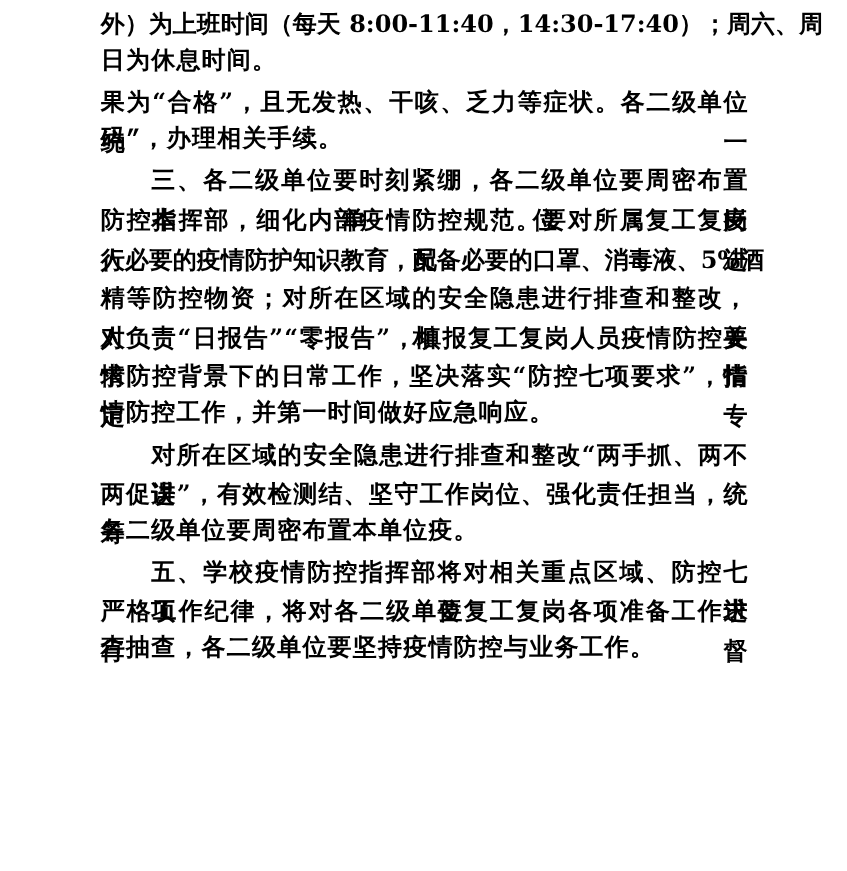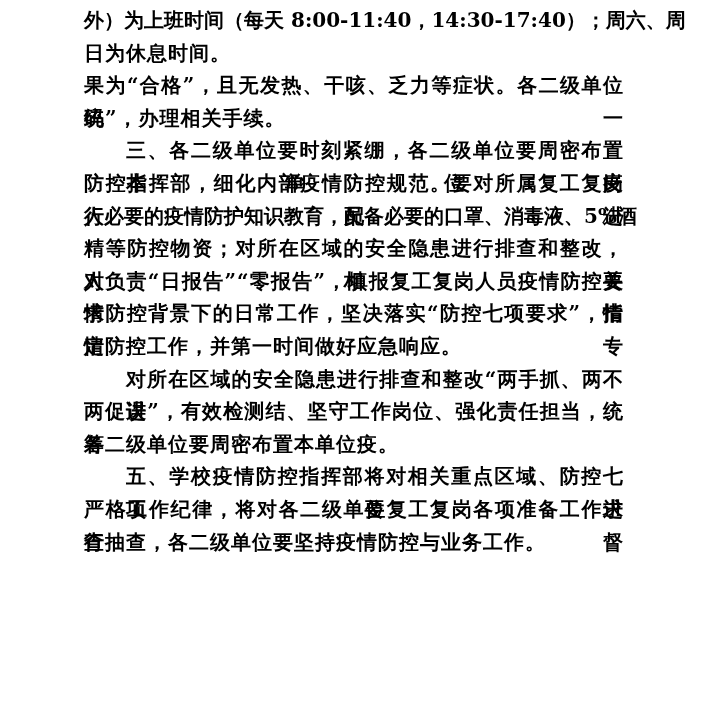--- a/index.html
+++ b/index.html
@@ -30,20 +30,21 @@
     color: #000000;
     text-align: justify;
     
   }
   .line.fill {
     text-align-last: justify;
   }
   .line.end {
     text-align: center;
     text-align-last: left;
+    font-family: Liberation Mono, monospace;
   }
   .line.indent {
     padding-left: 42px; 
   }
   .line.nowrap {
     white-space: nowrap;
     letter-spacing: 0;
     text-align: left;
     text-align-last: left;
   }

